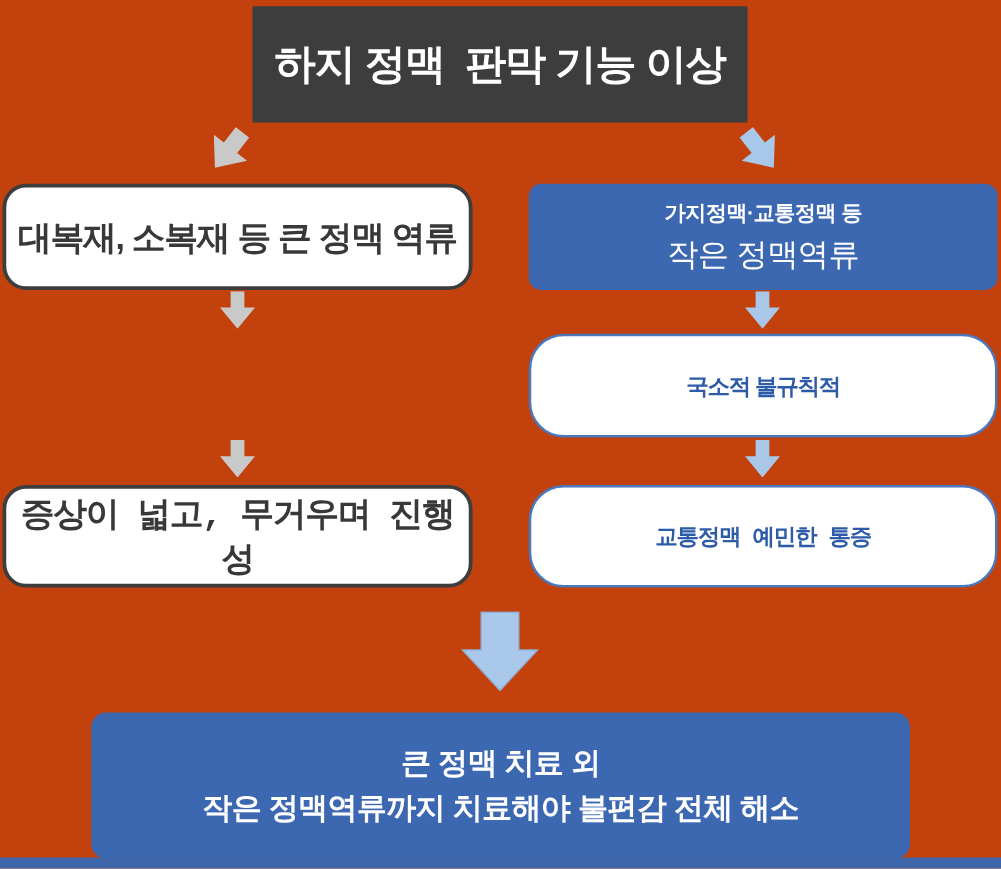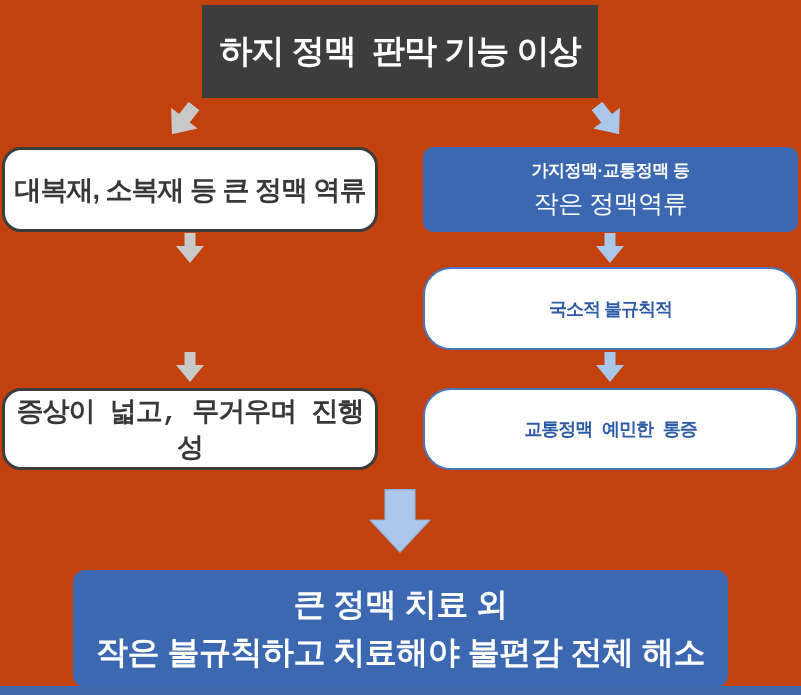--- a/index.html
+++ b/index.html
@@ -52,21 +52,21 @@
   .lbox{left:2px;width:376px;}
   .rbox{left:423px;width:375px;}
   .row1{top:147px;height:85px;}
   .row2{top:267px;height:83px;}
   .row3{top:388px;height:82px;font-family:Liberation Mono, monospace;}
   .sub-line{font-size:17px;font-weight:600;margin-bottom:5px;}
   .main-line{font-size:25px;font-weight:normal;}
   .conclusion-box{
     left:73px;top:570px;width:655px;height:117px;
     border-radius:12px;
-    font-size:32px;font-weight:bold;
+    font-size:24px;font-weight:bold;
     line-height:1.47;
   }
   .bottom-bar{
     position:absolute;
     left:0;top:686px;width:801px;height:9px;
     background:#3e66aa;
   }
   .arrow{position:absolute;}
   .arrow svg{display:block;}
   .tilt-left{left:166px;top:102px;transform:rotate(38deg);}
@@ -136,18 +136,18 @@
   </div>
 
   <span class="arrow big-arrow">
     <svg width="62" height="64" viewBox="0 0 62 64">
         <polygon points="16,0.7 46,0.7 46,31 61,31 31,63.3 1,31 16,31" fill="#aac8ea" stroke="#8fb2da" stroke-width="1.2"></polygon>
       </svg>
   </span>
 
   <div class="box fill-blue conclusion-box">
     <span>큰 정맥 치료 외</span>
-    <span>작은 불규칙하고 치료해야 불편감 전체 해소</span>
+    <span>작은 정맥역류까지 치료해야 불편감 전체 해소</span>
   </div>
 
   <div class="bottom-bar"></div>
 
 </div>
 
 </body></html>

